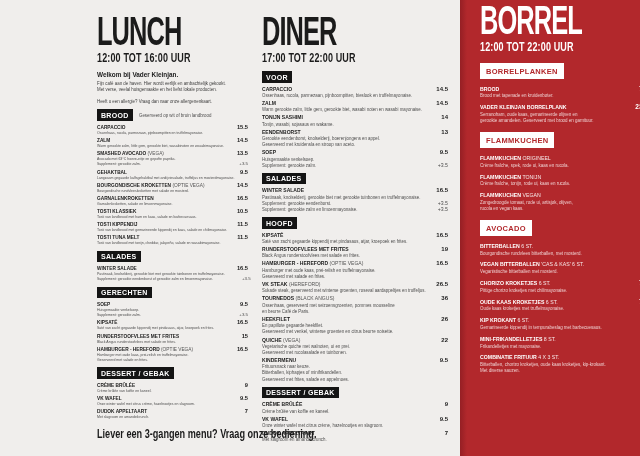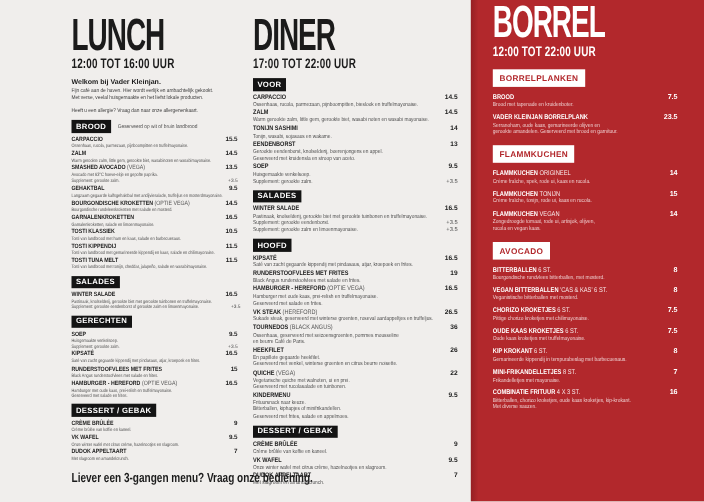--- a/index.html
+++ b/index.html
@@ -3,21 +3,21 @@
 <meta charset="utf-8">
 <style>
   html,body{margin:0;padding:0;}
   body{
     width:640px;height:456px;overflow:hidden;display:flex;
     background:#f0eeec;color:#1b1b1b;
     font-family:"Liberation Sans", sans-serif;
     -webkit-font-smoothing:antialiased;
   }
   .col{box-sizing:border-box;flex-shrink:0;--fsn:6px;--fsd:5.2px;--fsp:6px;--dc:#4d4d4d;}
-  #col-lunch{width:230px;padding:13px 14px 0 65px;--fsn:5.7px;--fsd:4.4px;--fsp:5.7px;}
+  #col-lunch{width:230px;padding:13px 14px 0 65px;margin-left:32px;--fsn:5.7px;--fsd:4.4px;--fsp:5.7px;}
   #col-diner{width:198px;padding:13px 12px 0 0;}
   #col-borrel{
     width:212px;padding:2px 24px 0 20px;color:#fff;
     background:linear-gradient(90deg,#951f24 0px,#b2282c 7px);
     --dc:rgba(255,255,255,.78);--fsd:5.3px;--fsn:6.2px;--fsp:6.5px;
   }
   .ctitle{font-size:41px;font-weight:700;line-height:.88;letter-spacing:-1.5px;
     transform:scaleX(.62);transform-origin:left;white-space:nowrap;}
   .hours{font-size:12.5px;font-weight:700;letter-spacing:.2px;white-space:nowrap;
     transform:scaleX(.72);transform-origin:left;margin:2px 0 6px;}

